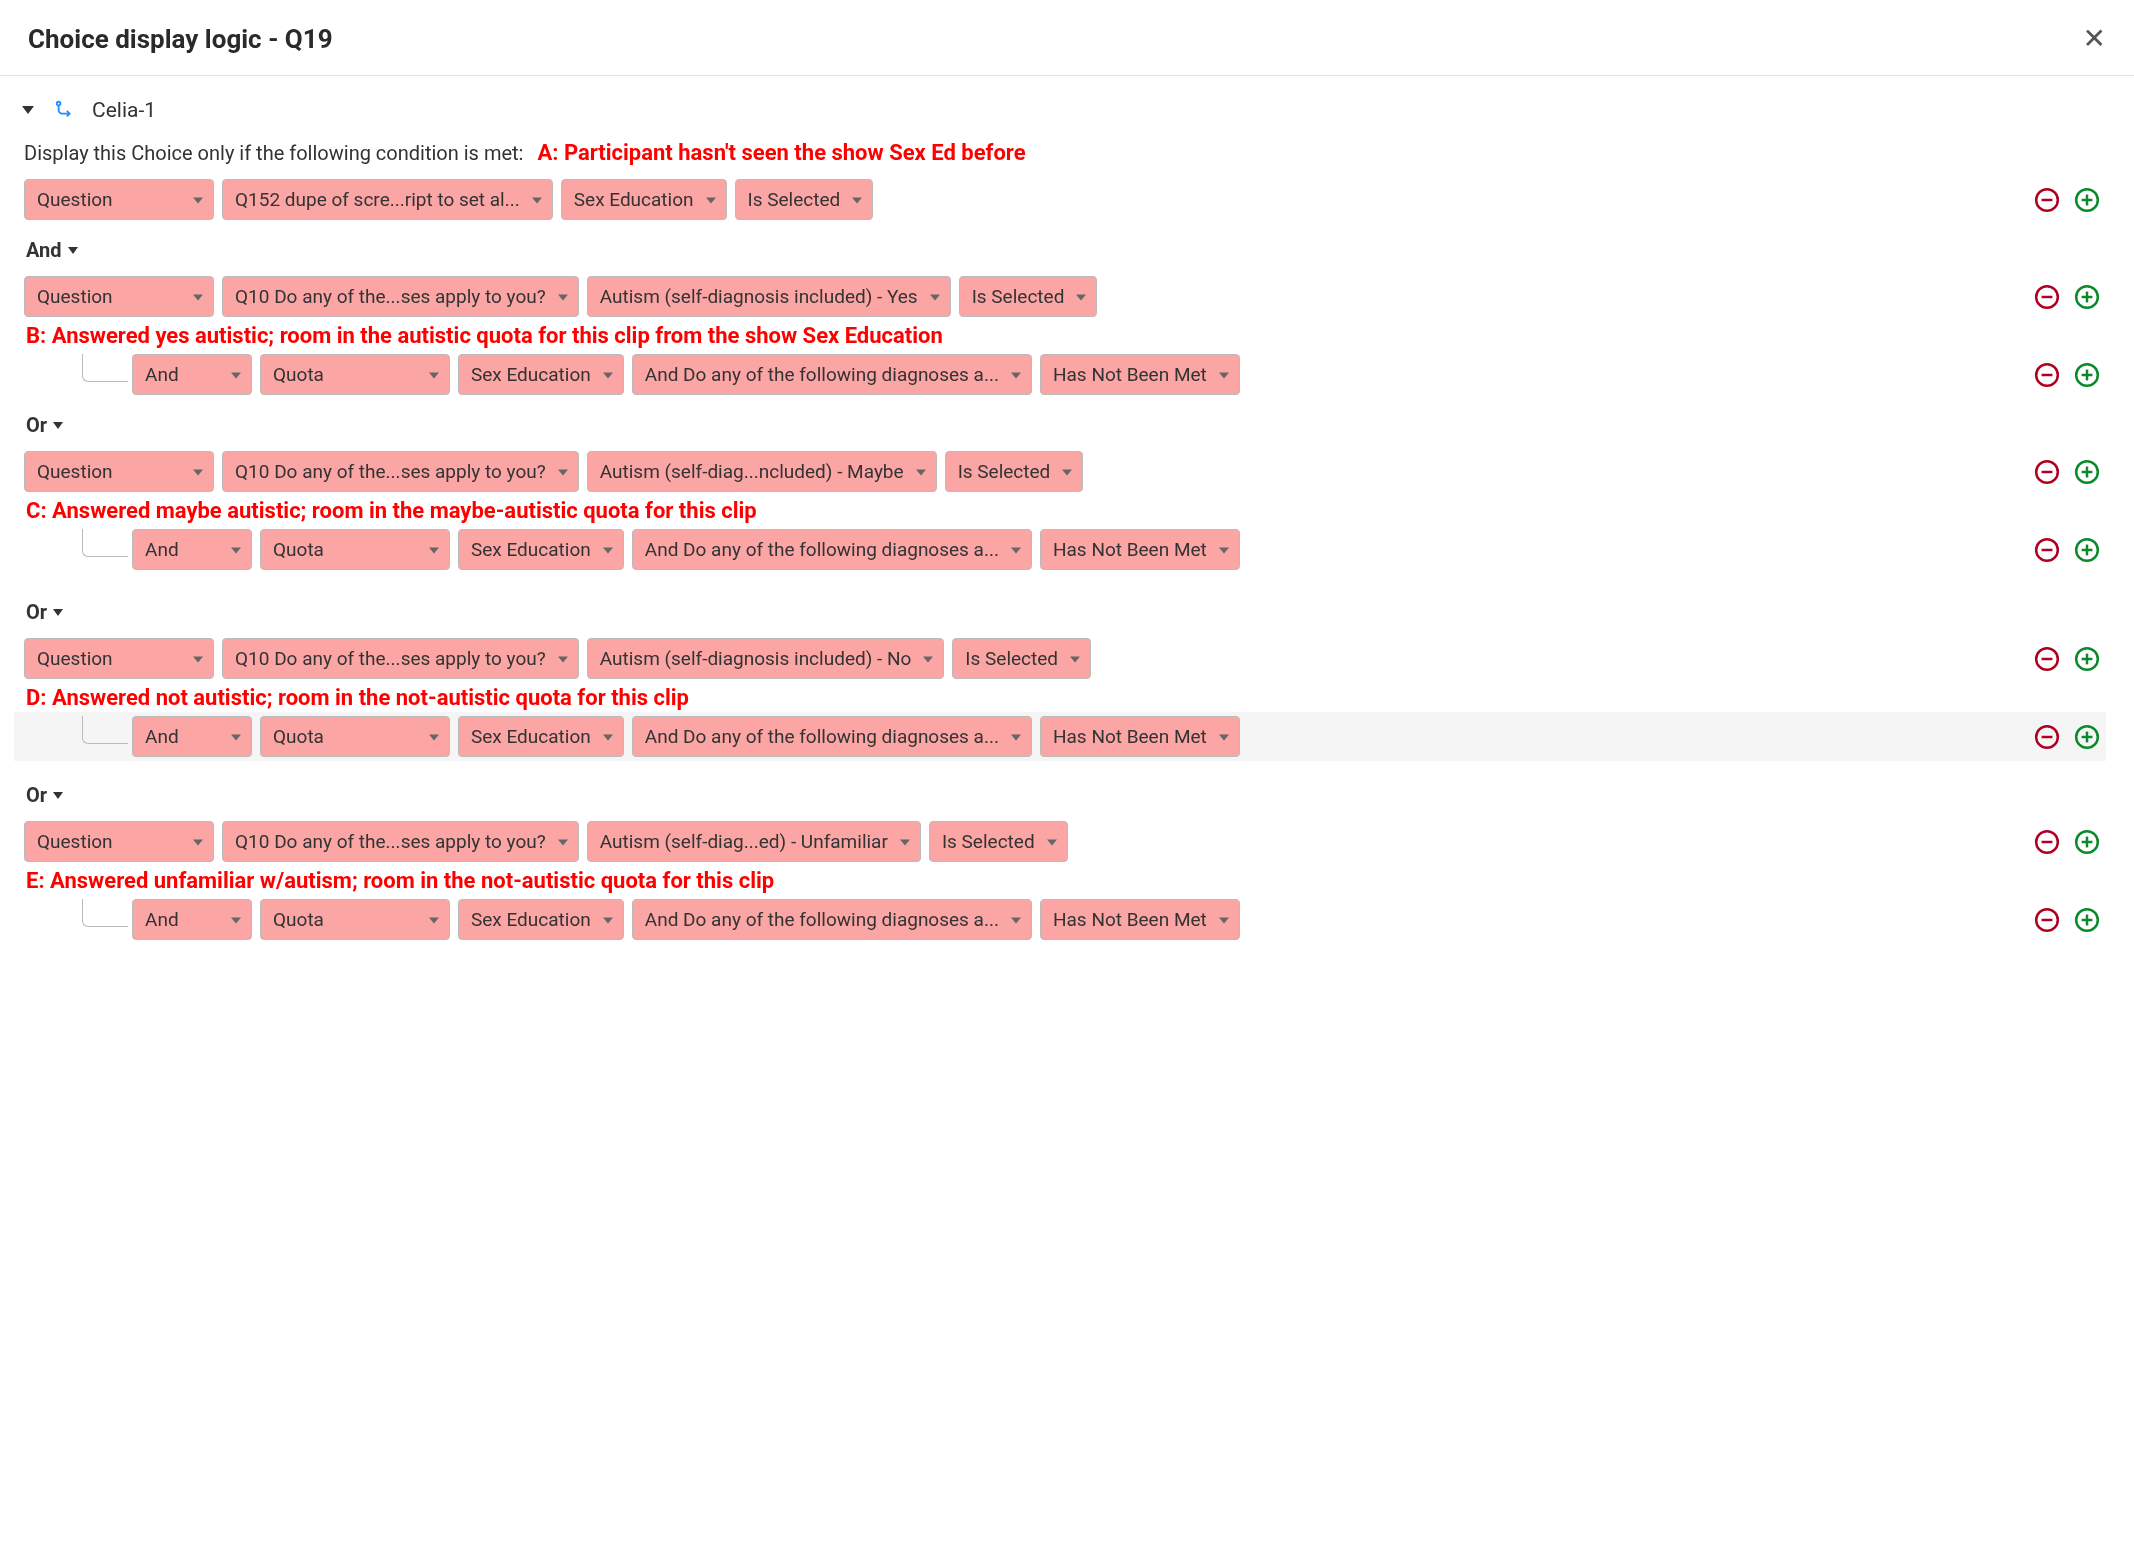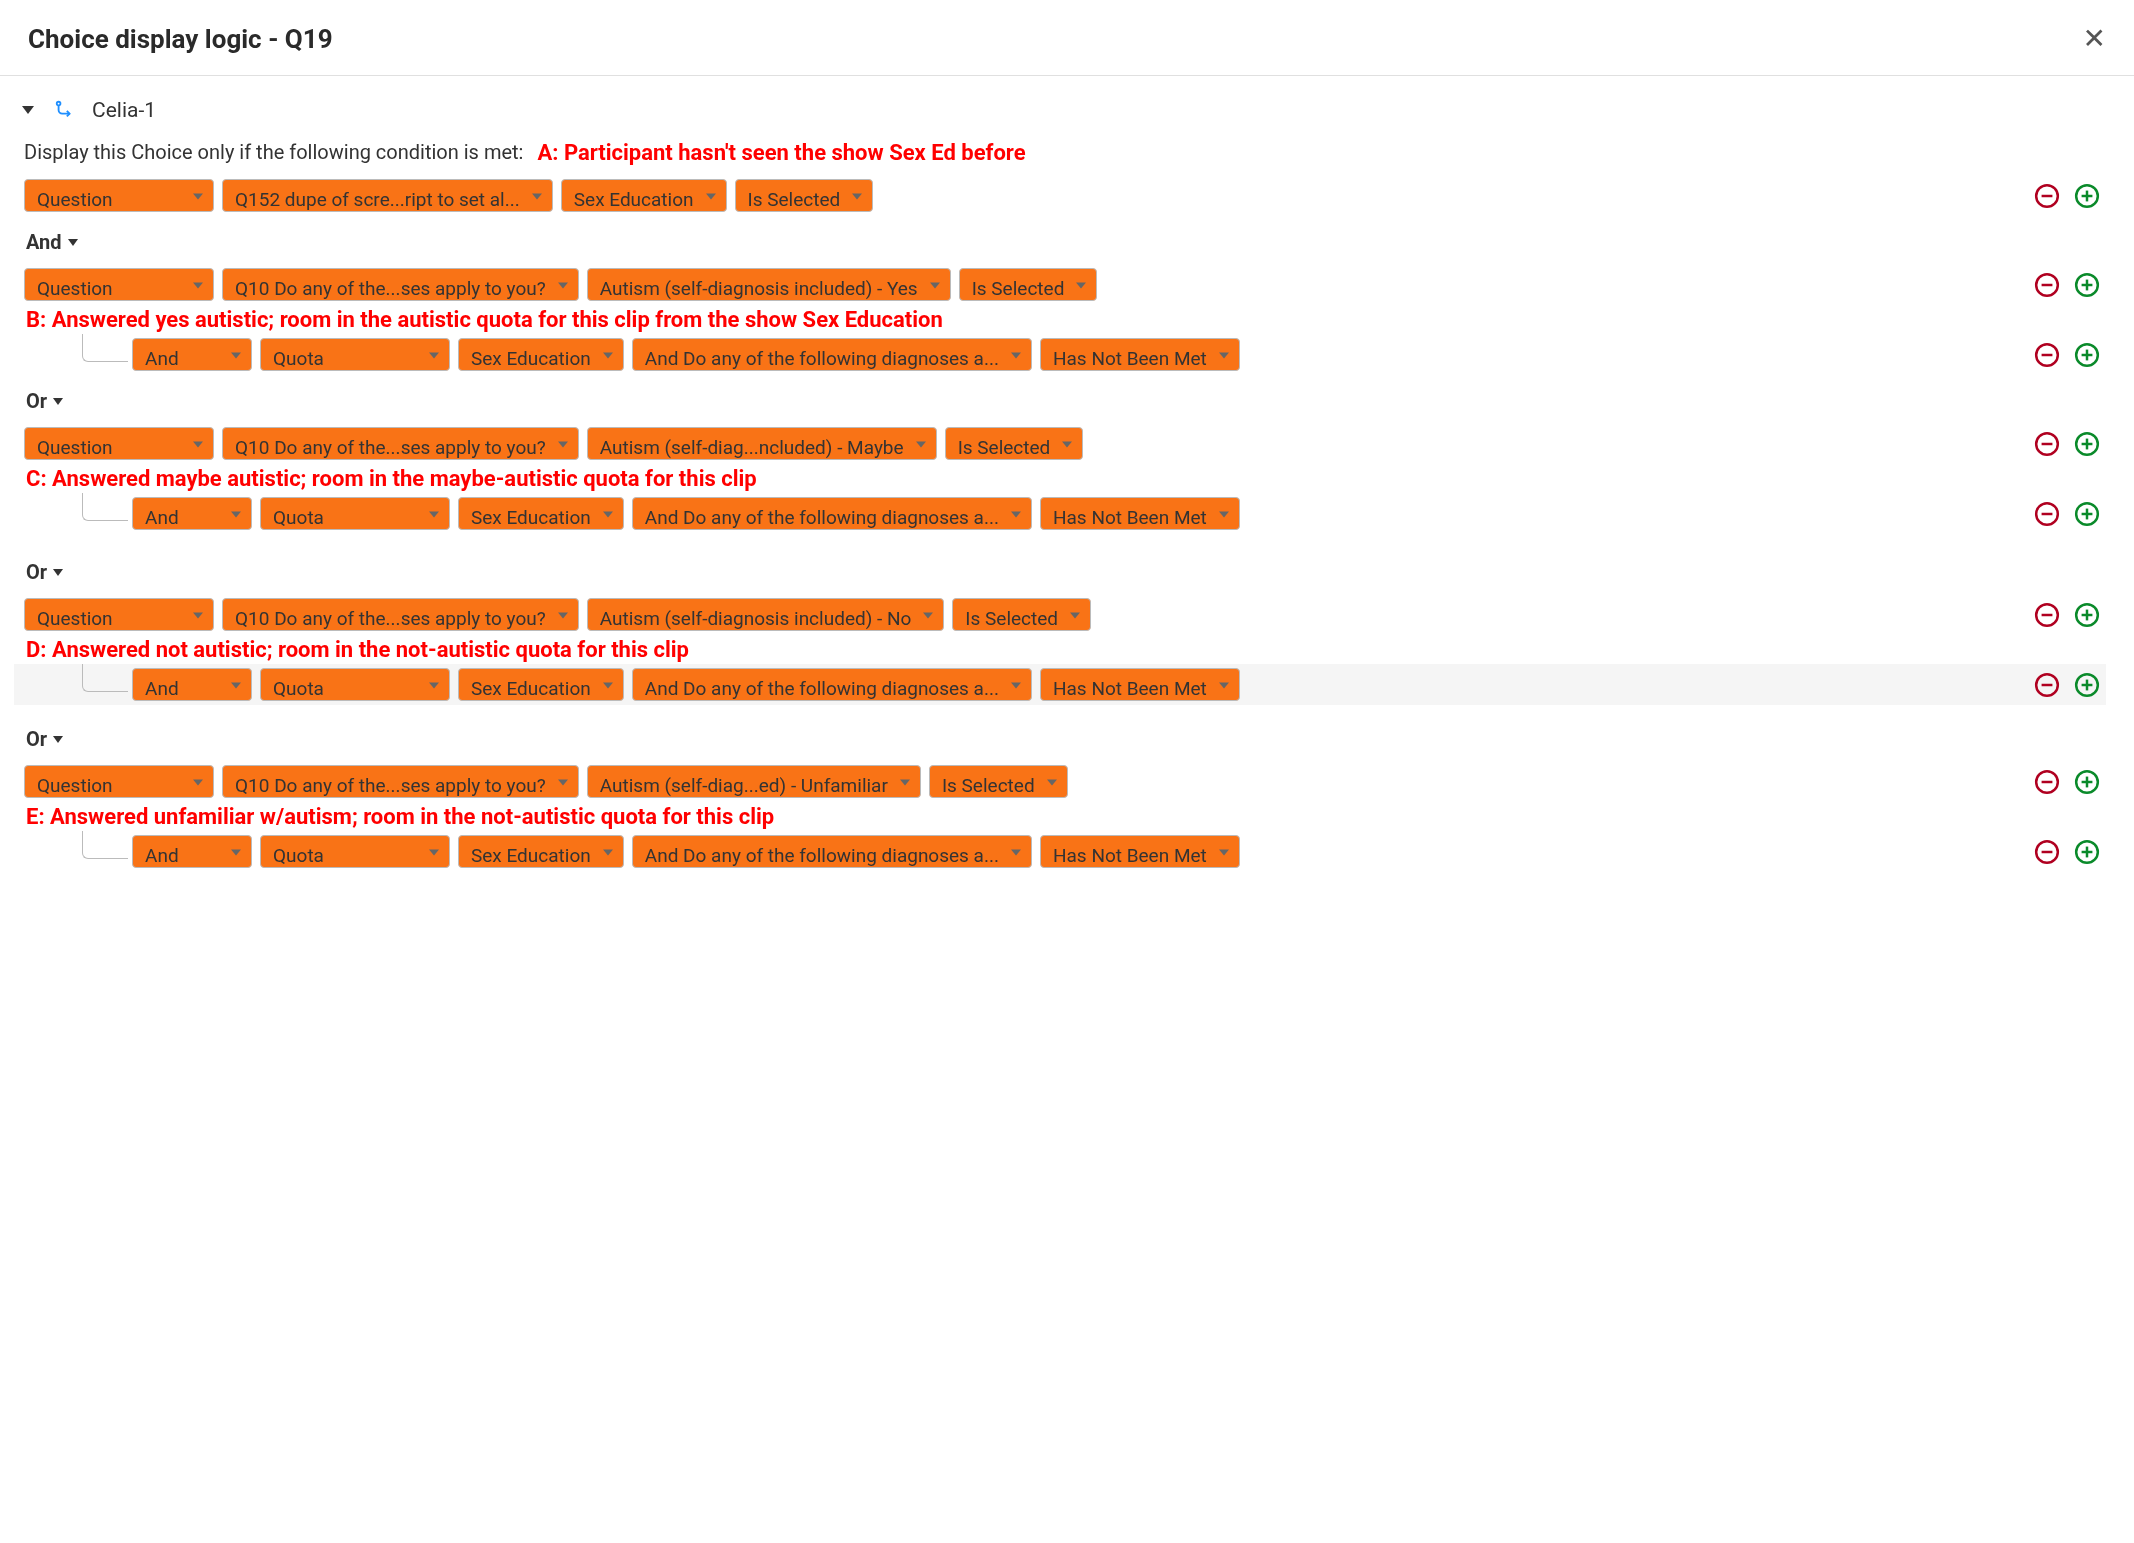--- a/index.html
+++ b/index.html
@@ -41,21 +41,21 @@
   .caret-down-tri {
     width: 0; height: 0;
     border-left: 6px solid transparent;
     border-right: 6px solid transparent;
     border-top: 8px solid #333;
     margin-right: 4px;
   }
   .branch-icon svg { display: block; }
   .prompt-line {
     display: flex;
-    align-items: flex-start;
+    align-items: center;
     gap: 14px;
     margin: 0 0 10px 10px;
     flex-wrap: wrap;
   }
   .prompt-text { font-size: 20px; color: #333; }
   .annotation {
     color: #ff0000;
     font-weight: 700;
     font-size: 22px;
   }
@@ -66,22 +66,22 @@
     display: flex;
     align-items: center;
     gap: 8px;
     padding: 4px 6px 4px 10px;
   }
   .cond-row.nested { padding-left: 68px; }
   .cond-row.highlight { background: #f5f5f5; }
   .sel {
     border: 1px solid #bbb;
     border-radius: 4px;
-    background: #f97316;
-    padding: 8px 32px 0 12px;
+    background: #fca5a5;
+    padding: 8px 32px 8px 12px;
     font-size: 19px;
     color: #333;
     position: relative;
     white-space: nowrap;
     overflow: hidden;
     text-overflow: ellipsis;
     cursor: pointer;
     display: inline-flex;
     align-items: center;
   }

